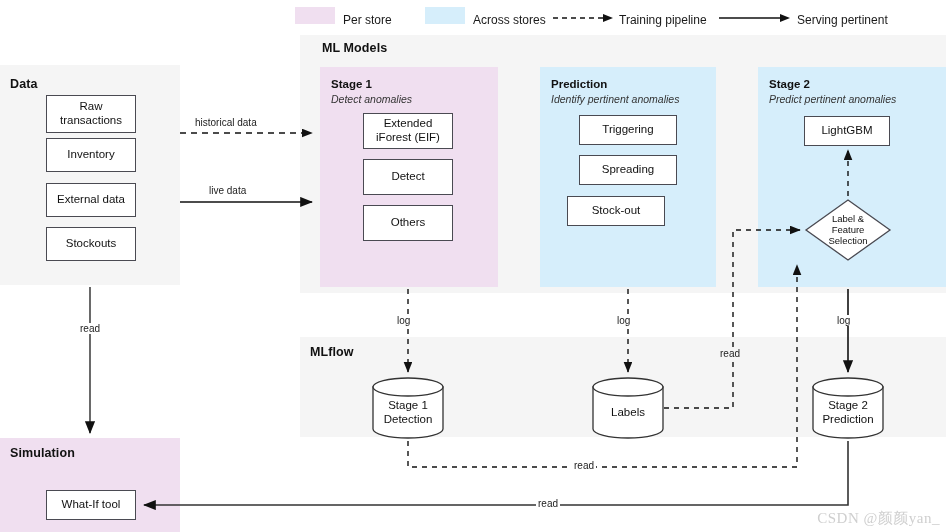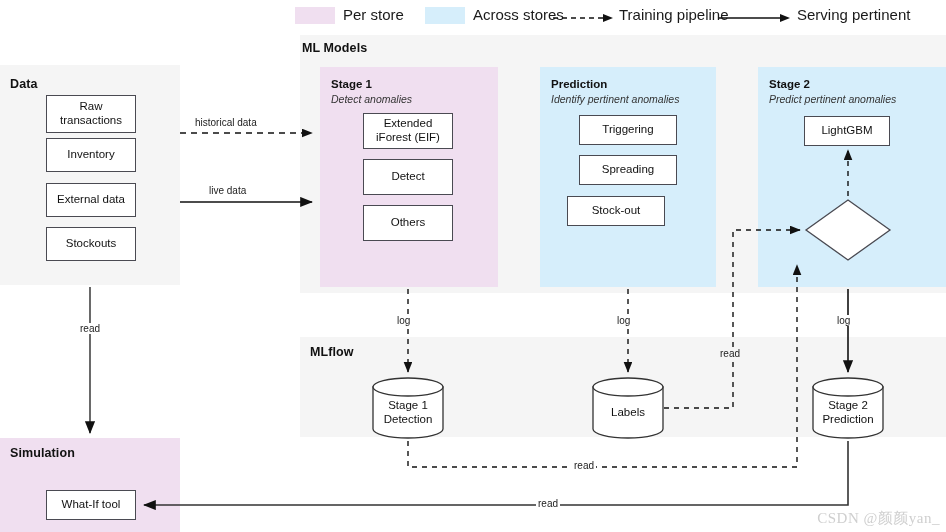--- a/index.html
+++ b/index.html
@@ -50,21 +50,21 @@
   
   .elabel{
     position:absolute;font-size:10px;color:#222;white-space:nowrap;
     background:#ffffff;padding:0 2px;
   }
   .elabel.onpanel{background:transparent;}
 
   
   #legend{position:absolute;left:295px;top:3px;width:560px;height:24px;}
   .lg-swatch{position:absolute;width:40px;height:17px;top:4px;}
-  .lg-text{position:absolute;top:3px;font-size:15px;color:#1a1a1a;white-space:nowrap;}
+  .lg-text{position:absolute;top:10px;font-size:12px;color:#1a1a1a;white-space:nowrap;}
 
   
   #watermark{
     position:absolute;right:6px;bottom:4px;font-size:15px;color:#cfcfcf;
     letter-spacing:.5px;user-select:none;white-space:nowrap;font-family:Liberation Serif, serif;
   }
   svg{overflow:visible;}
 </style>
 </head>
 <body>
@@ -94,21 +94,21 @@
   <div class="panel" style="left:0px;top:65px;width:180px;height:220px;background:#f5f5f5;"></div>
   <div class="panel-title" style="left:10px;top:77px;">Data</div>
 
   <div class="node" style="left:46px;top:95px;width:90px;height:38px;white-space:pre-line;">Raw
 transactions</div>
   <div class="node" style="left:46px;top:138px;width:90px;height:34px;">Inventory</div>
   <div class="node" style="left:46px;top:183px;width:90px;height:34px;">External data</div>
   <div class="node" style="left:46px;top:227px;width:90px;height:34px;">Stockouts</div>
 
   <div class="panel" style="left:300px;top:35px;width:646px;height:258px;background:#f5f5f5;"></div>
-  <div class="panel-title" style="left:302px;top:41px;">ML Models</div>
+  <div class="panel-title" style="left:322px;top:41px;">ML Models</div>
 
   <div class="panel" style="left:320px;top:67px;width:178px;height:220px;background:#f0dff0;"></div>
   <div class="sub-title" style="left:331px;top:78px;">Stage 1</div>
   <div class="sub-caption" style="left:331px;top:93px;">Detect anomalies</div>
   <div class="node" style="left:363px;top:113px;width:90px;height:36px;white-space:pre-line;">Extended
 iForest (EIF)</div>
   <div class="node" style="left:363px;top:159px;width:90px;height:36px;">Detect</div>
   <div class="node" style="left:363px;top:205px;width:90px;height:36px;">Others</div>
 
   <div class="panel" style="left:540px;top:67px;width:176px;height:220px;background:#d6eefb;"></div>
@@ -120,20 +120,23 @@
 
   <div class="panel" style="left:758px;top:67px;width:188px;height:220px;background:#d6eefb;"></div>
   <div class="sub-title" style="left:769px;top:78px;">Stage 2</div>
   <div class="sub-caption" style="left:769px;top:93px;">Predict pertinent anomalies</div>
   <div class="node" style="left:804px;top:116px;width:86px;height:30px;">LightGBM</div>
 
   <div class="diamond" style="left:805px;top:199px;width:86px;height:62px;">
     <svg width="86" height="62">
       <polygon points="43,1 85,31 43,61 1,31" fill="#ffffff" stroke="#4a4a52" stroke-width="1.3"></polygon>
     </svg>
+    <div class="d-label" style="white-space: pre-line;">Label &amp;
+Feature
+Selection</div>
   </div>
 
   <div class="panel" style="left:300px;top:337px;width:646px;height:100px;background:#f5f5f5;"></div>
   <div class="panel-title" style="left:310px;top:345px;">MLflow</div>
 
   <div class="cyl" style="left:372px;top:377px;width:72px;height:62px;">
     <svg width="72" height="62">
       <path d="M1,10 L1,52 A35,9 0 0 0 71,52 L71,10 Z" fill="#ffffff" stroke="#333" stroke-width="1.3"></path>
       <ellipse cx="36" cy="10" rx="35" ry="9" fill="#ffffff" stroke="#333" stroke-width="1.3"></ellipse>
     </svg>

